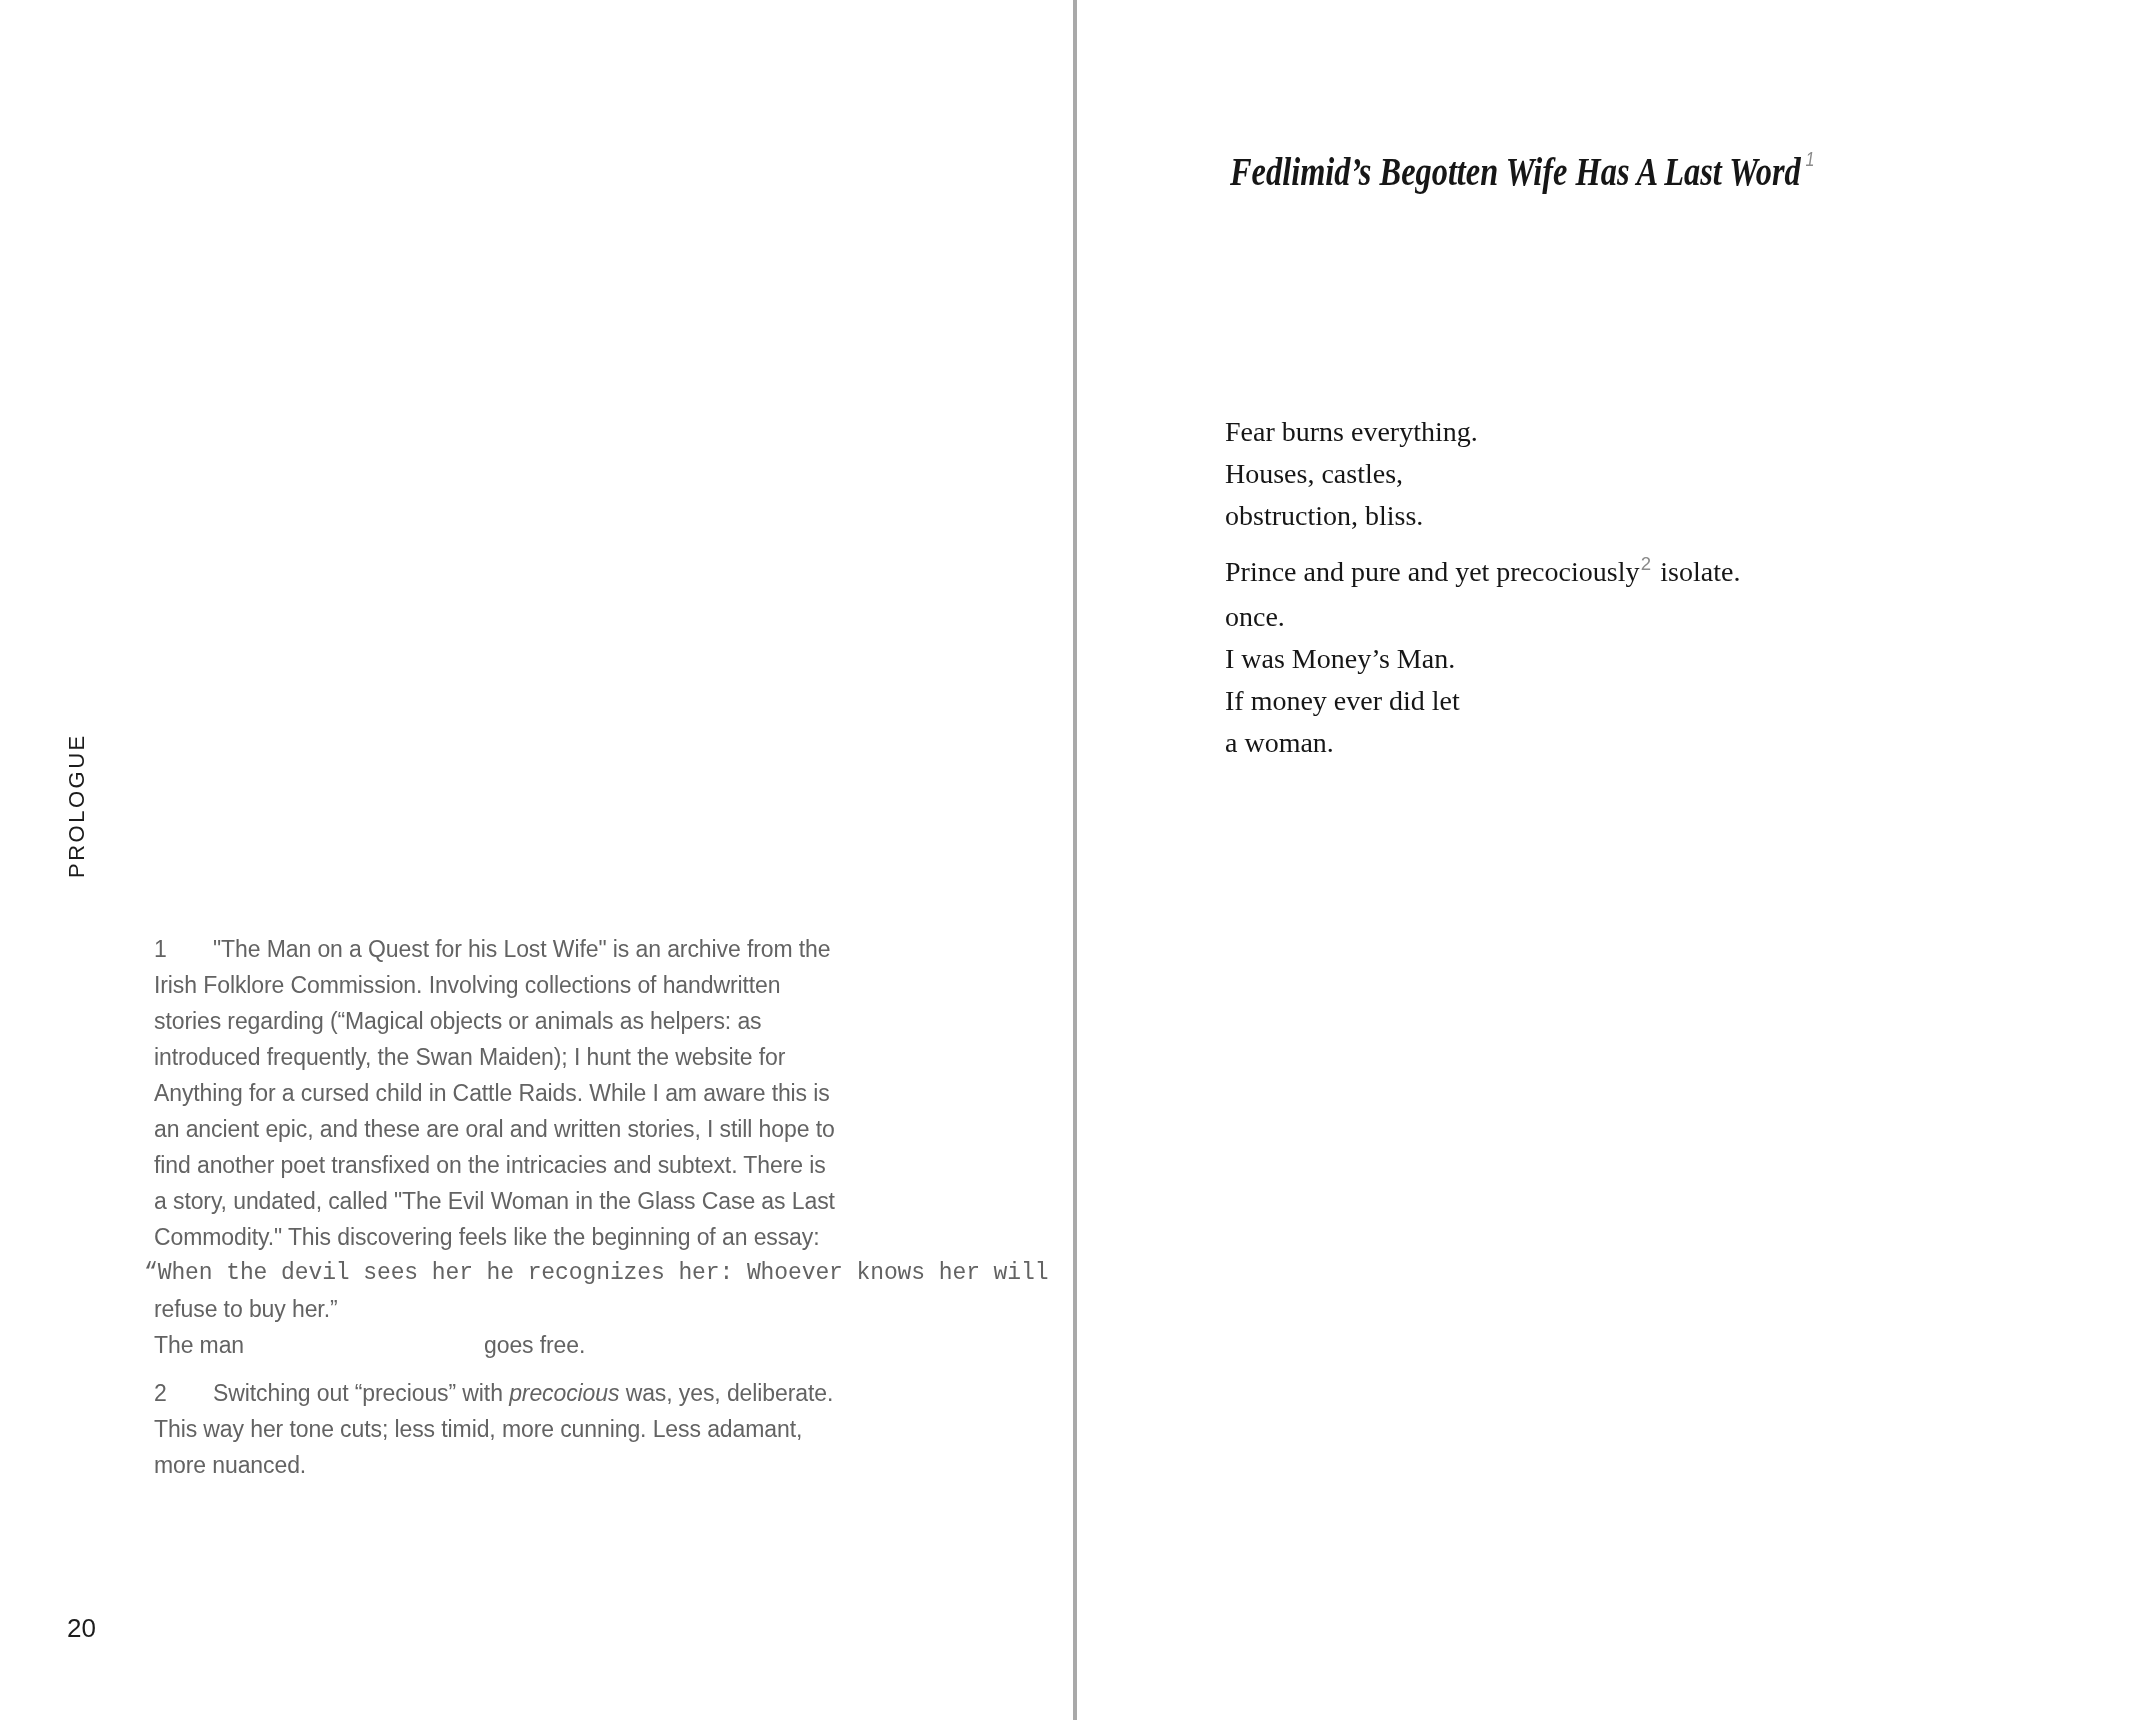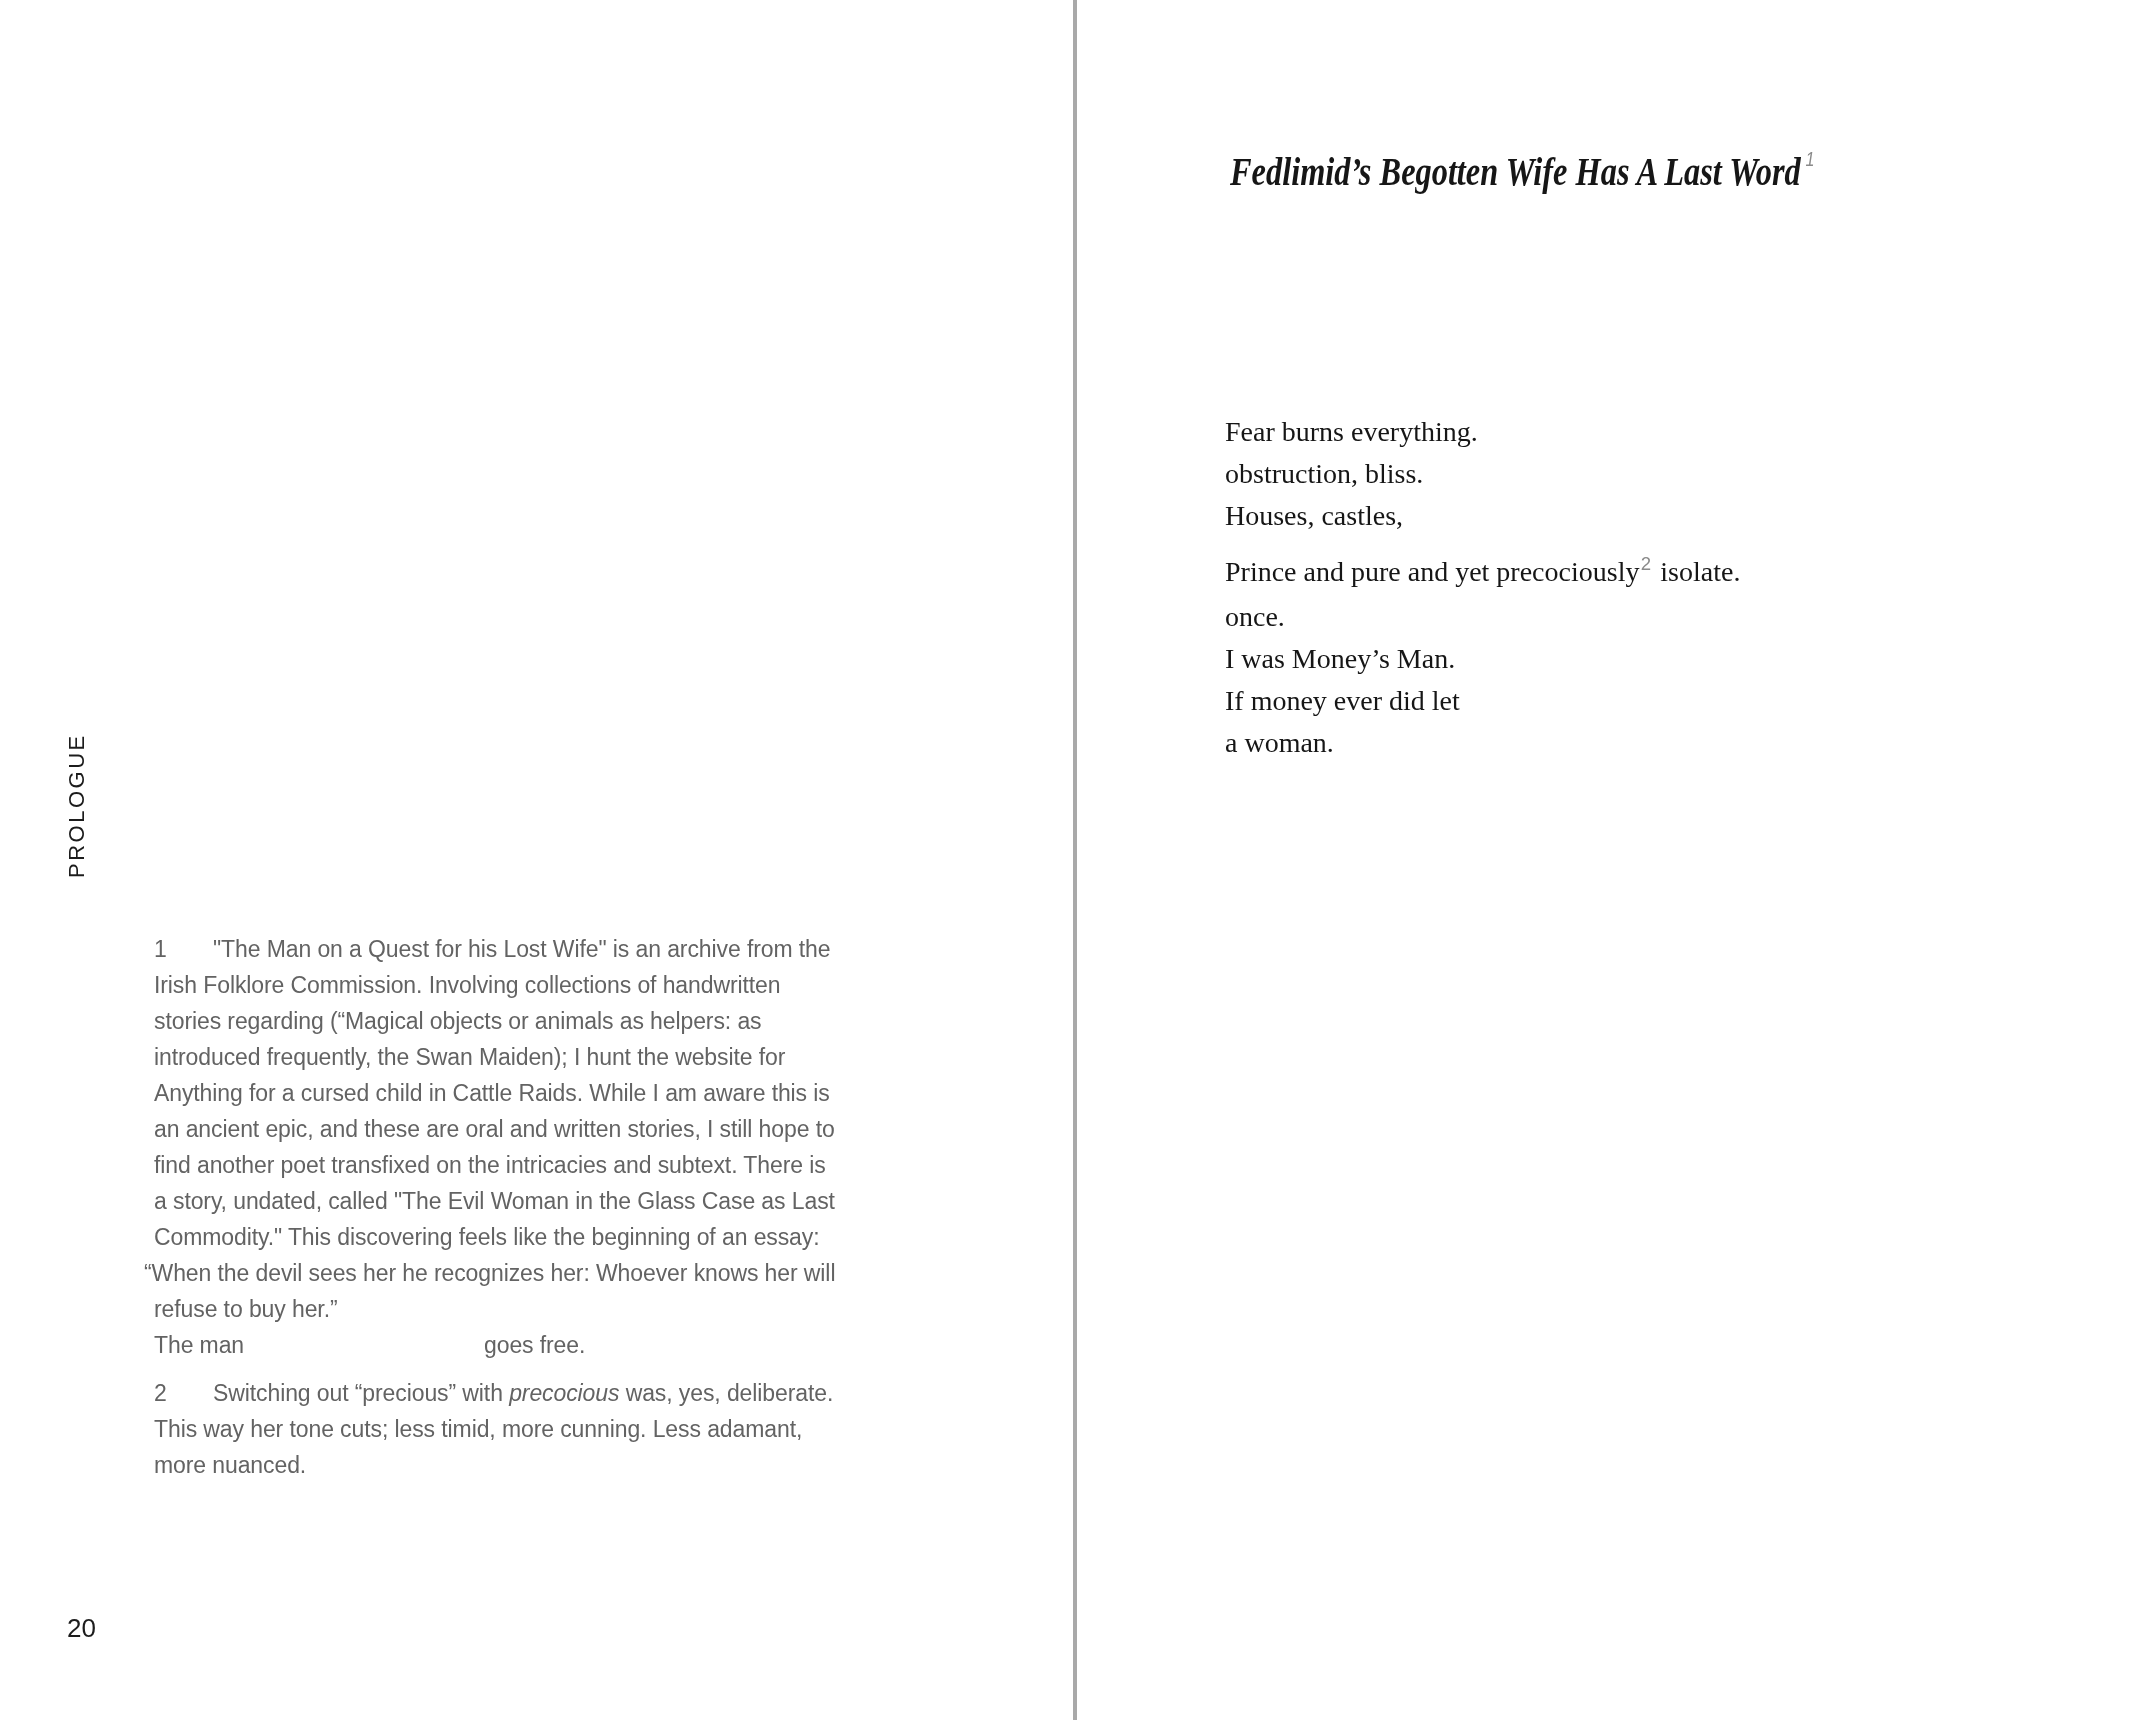--- a/index.html
+++ b/index.html
@@ -51,21 +51,21 @@
     font-size:23px;
     line-height:36px;
     color:var(--footnote-gray);
     letter-spacing:-0.1px;
   }
   .fn-line{white-space:nowrap;}
   .fn-num{
     display:inline-block;
     width:59px;
   }
-  .fn-line.hang{margin-left:-10px;}
+  .fn-line.hang{margin-left:-10px;font-family:Liberation Mono, monospace;}
   .fn-line.erasure{position:relative;}
   .fn-line.erasure .after{
     position:absolute;
     left:330px;top:0;
   }
   .footnote-2{margin-top:12.2px;}
   .fn-italic{font-style:italic;}
 
   .page-number{
     position:absolute;
@@ -160,22 +160,22 @@
 
 <div class="divider"></div>
 
 <div class="page-right">
 
   <h1 class="poem-title"><span class="squeeze"><span>Fedlimid’s Begotten Wife Has A Last Word</span><span class="title-ref">1</span></span></h1>
 
   <div class="poem">
     <div class="stanza-1">
       <div class="poem-line">Fear burns everything.</div>
+      <div class="poem-line">Houses, castles,</div>
       <div class="poem-line">obstruction, bliss.</div>
-      <div class="poem-line">Houses, castles,</div>
     </div>
     <div class="stanza-2">
       <div class="poem-line"><span>Prince and pure and yet precociously</span><span class="poem-ref">2</span><span> isolate.</span></div>
       <div class="poem-line">once.</div>
       <div class="poem-line">I was Money’s Man.</div>
       <div class="poem-line">If money ever did let</div>
       <div class="poem-line">a woman.</div>
     </div>
   </div>
 

